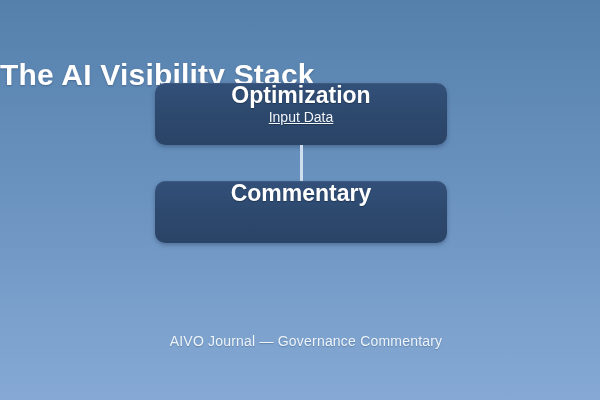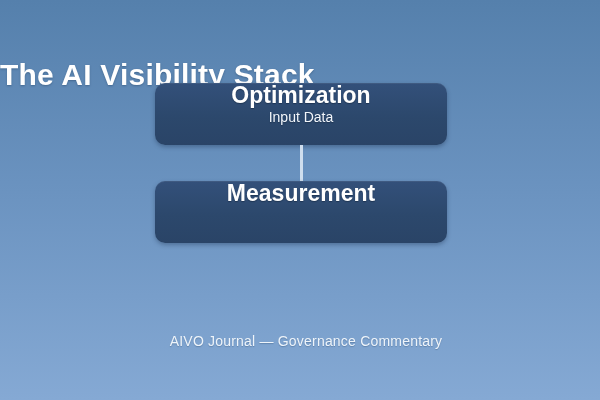--- a/index.html
+++ b/index.html
@@ -72,20 +72,21 @@
   }
 
   .layer-subtitle {
     margin-top: 3px;
     font-size: 14px;
     font-weight: normal;
     color: #f2f6fb;
     line-height: 1.1;
     white-space: nowrap;
     text-shadow: 0 1px 1px rgba(12,28,48,0.4);
+    text-decoration: underline;
   }
 
   
   .connector {
     position: relative;
     width: 292px;
     height: 18px;
   }
   .connector i {
     position: absolute;
@@ -129,20 +130,20 @@
     <div class="connector">
       <i></i>
     </div>
 
 
     <div class="connector">
       <i></i>
     </div>
 
     <div class="layer-box">
-      <div class="layer-title">Measurement</div>
+      <div class="layer-title">Commentary</div>
     </div>
 
   </div>
 
   <div id="footer-caption">AIVO Journal — Governance Commentary</div>
 
 </div>
 
 </body></html>

